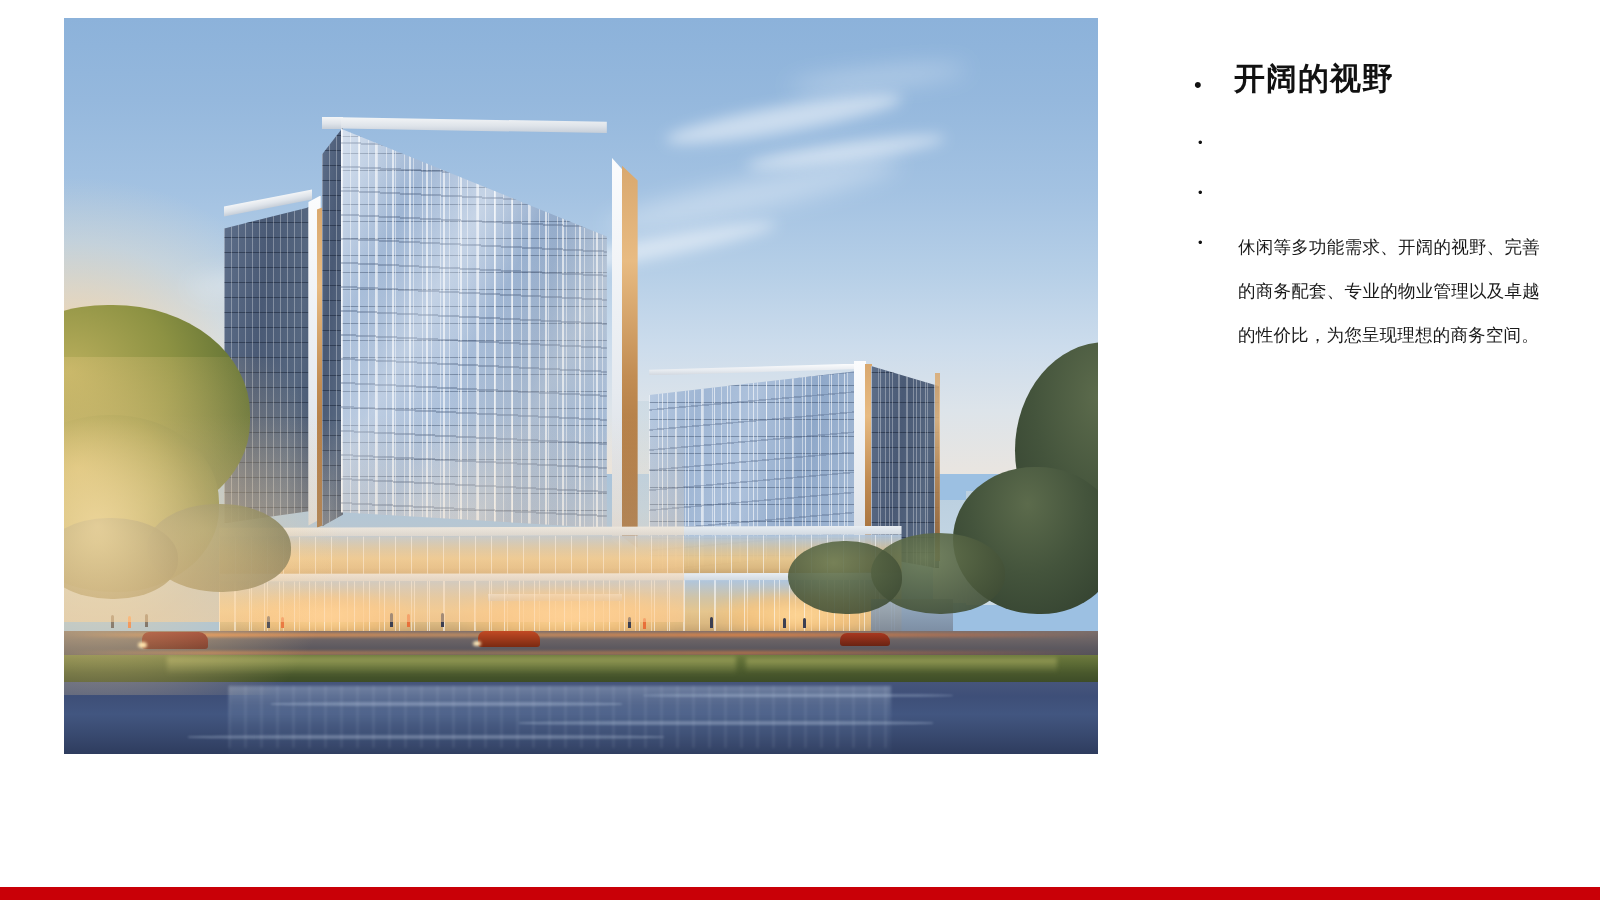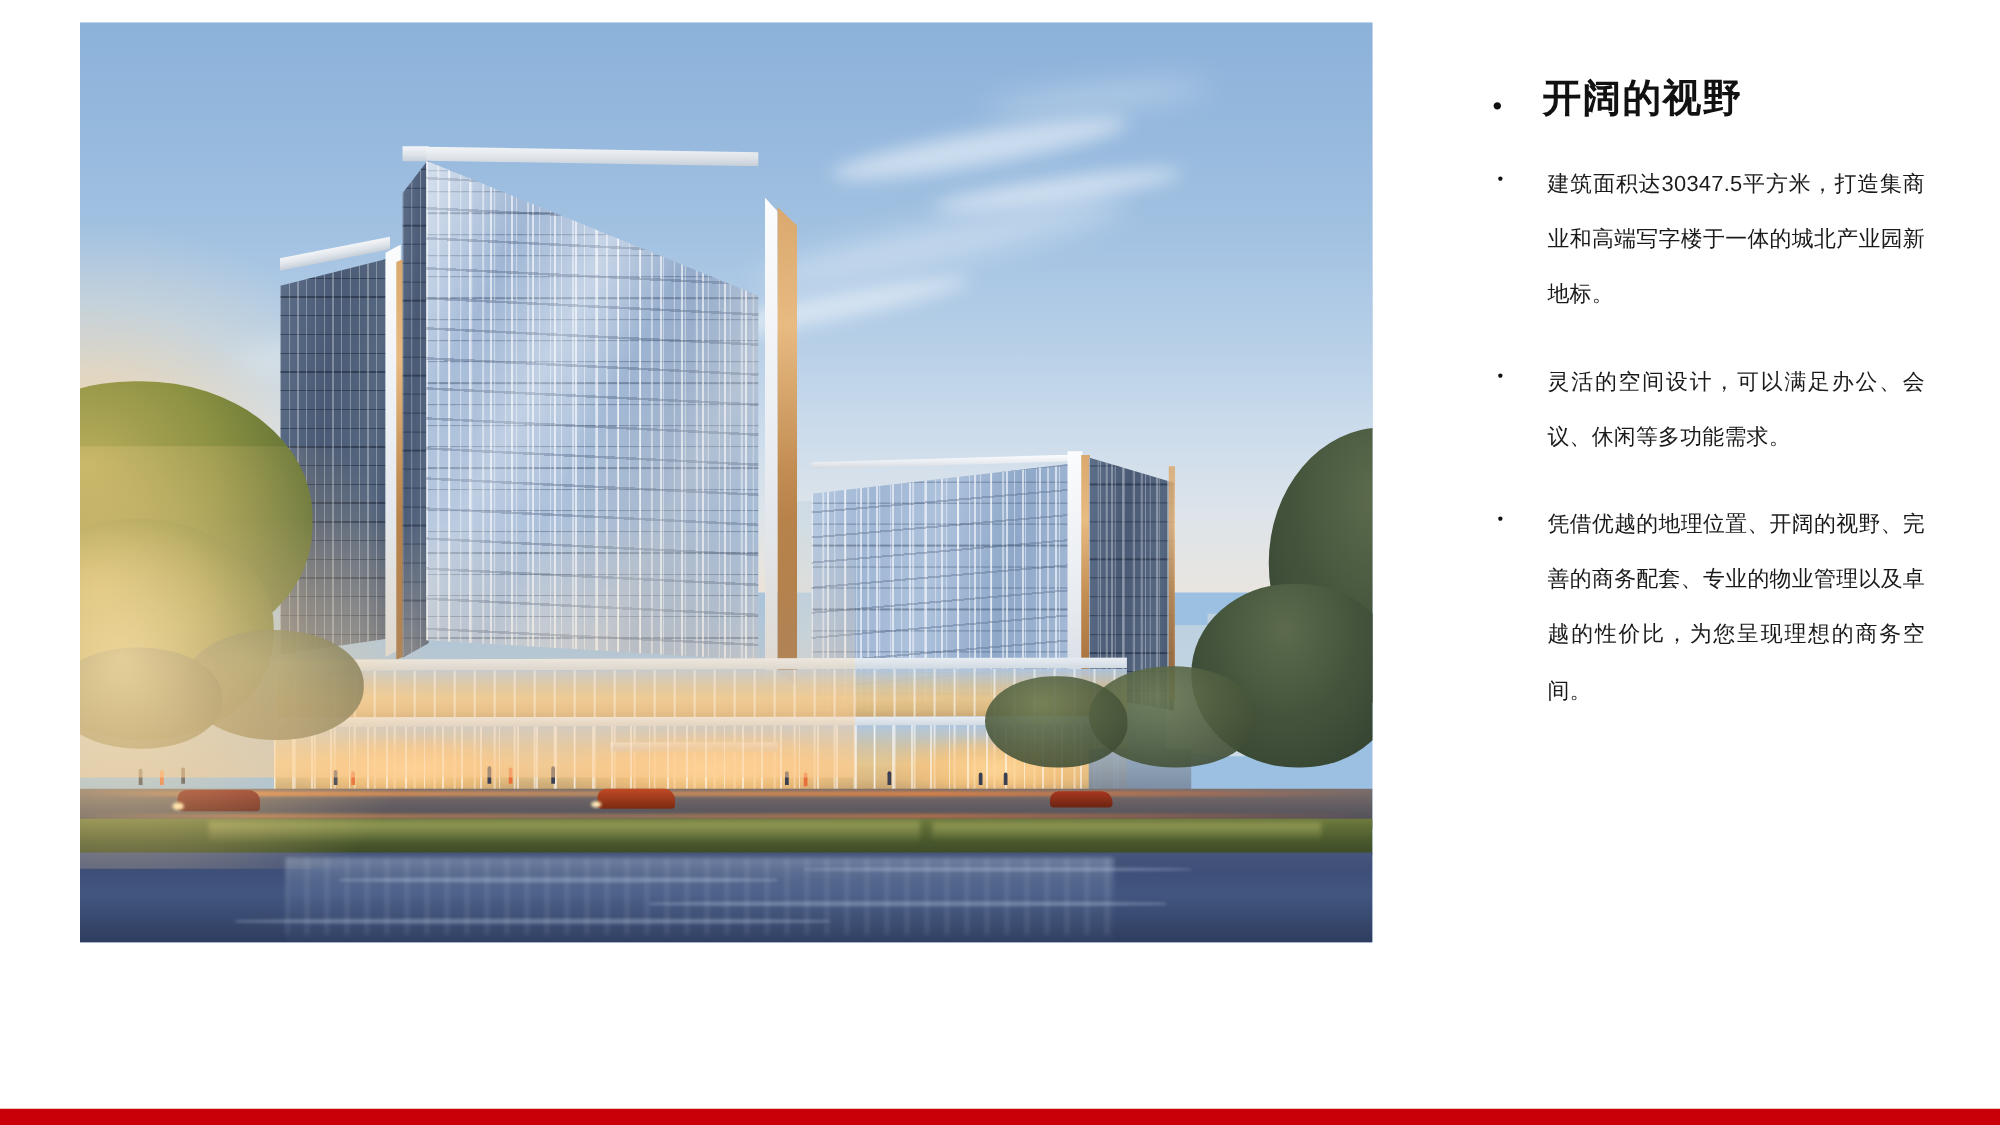--- a/index.html
+++ b/index.html
@@ -294,30 +294,28 @@
 
   <div class="text-col">
 
     <div class="bullet-row title-row">
       <span class="dot dot-title">•</span>
       <span class="title-text">开阔的视野</span>
     </div>
 
     <div class="bullet-row body-row">
       <span class="dot dot-body">•</span>
-      <span class="body-text">建筑面积达30347.5平方米，打造集商业和高端写字楼于一体的城北产业园新地标。</span>
     </div>
 
     <div class="bullet-row body-row">
       <span class="dot dot-body">•</span>
-      <span class="body-text">灵活的空间设计，可以满足办公、会议、休闲等多功能需求。</span>
     </div>
 
     <div class="bullet-row body-row">
       <span class="dot dot-body">•</span>
-      <span class="body-text">凭借优越的地理位置、开阔的视野、完善的商务配套、专业的物业管理以及卓越的性价比，为您呈现理想的商务空间。</span>
+      <span class="body-text">休闲等多功能需求、开阔的视野、完善的商务配套、专业的物业管理以及卓越的性价比，为您呈现理想的商务空间。</span>
     </div>
 
   </div>
 
   <div class="footer-bar"></div>
 
 </div>
 
 </body></html>

